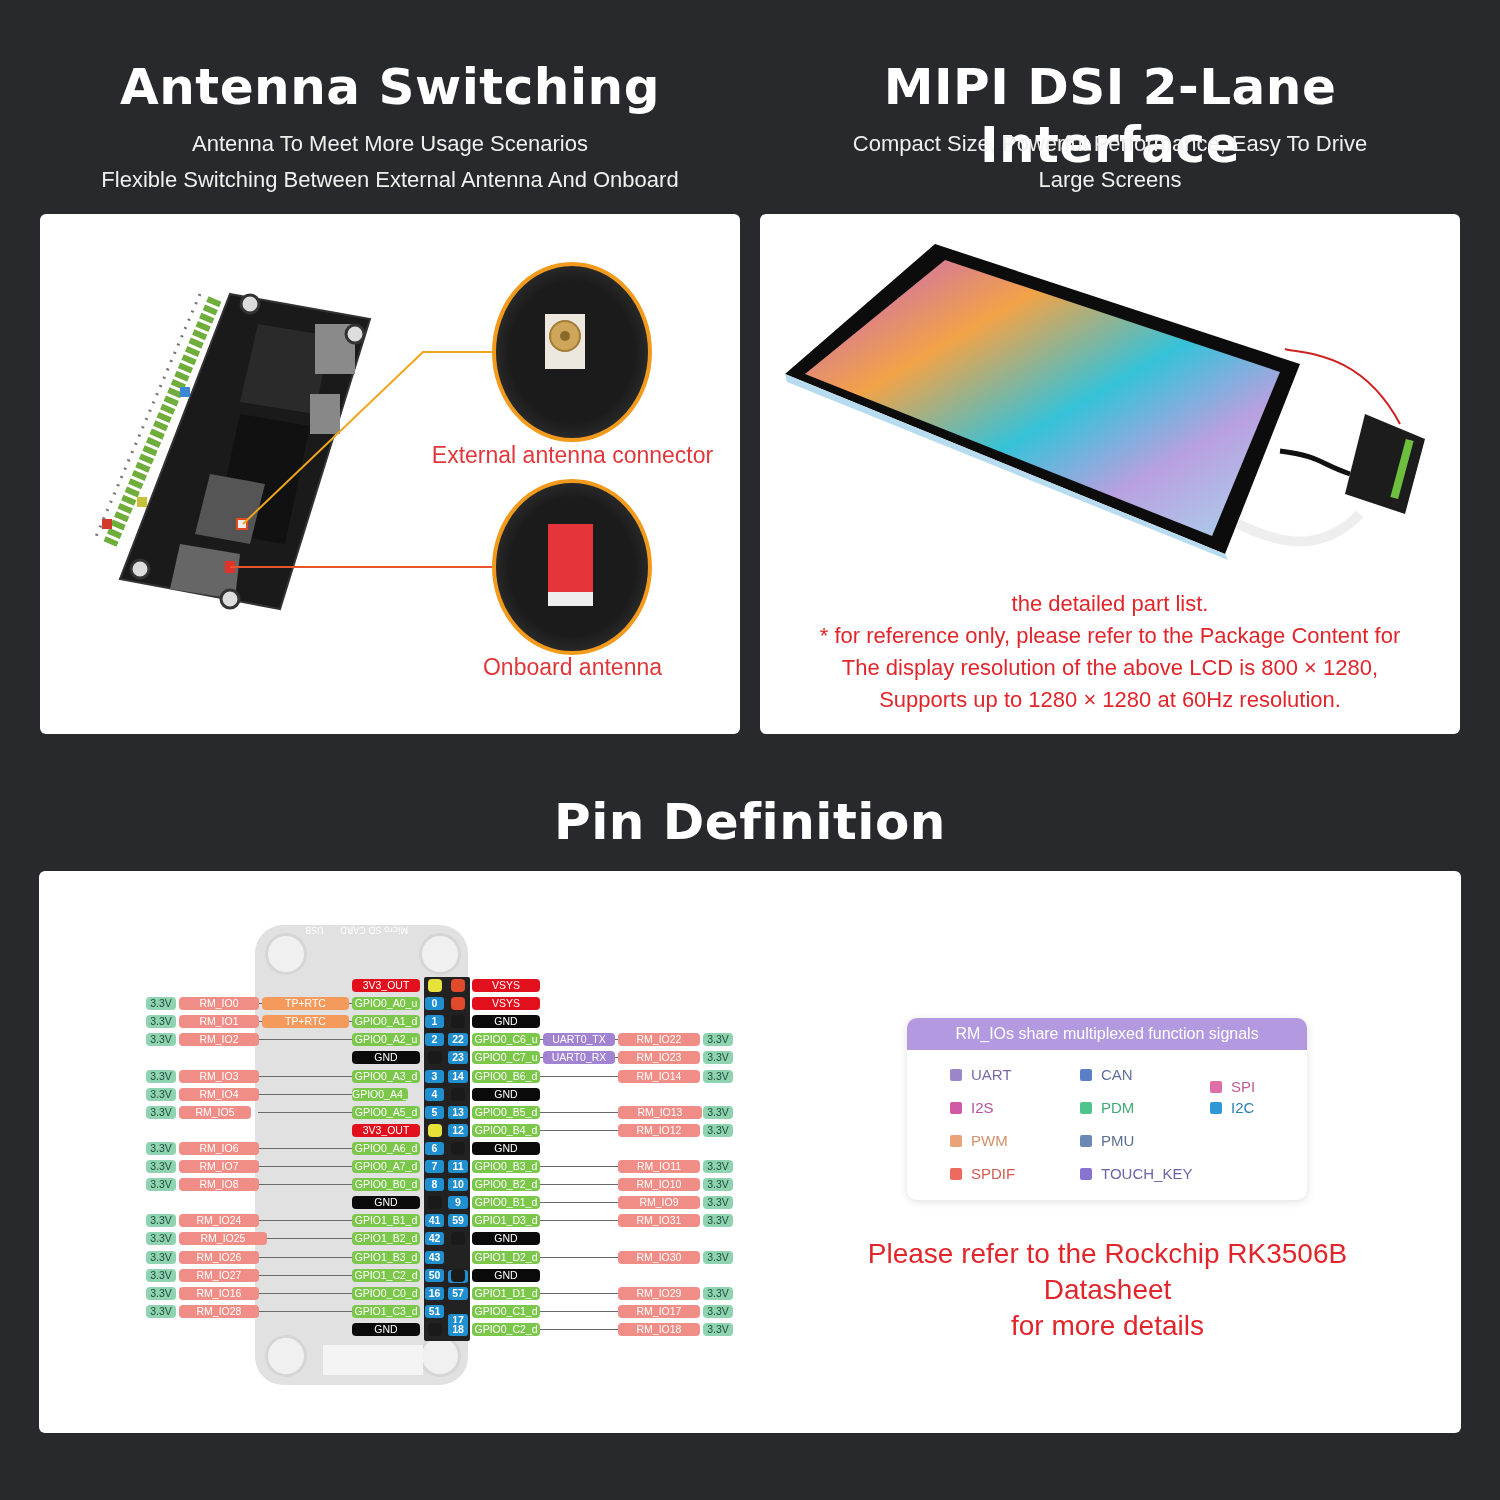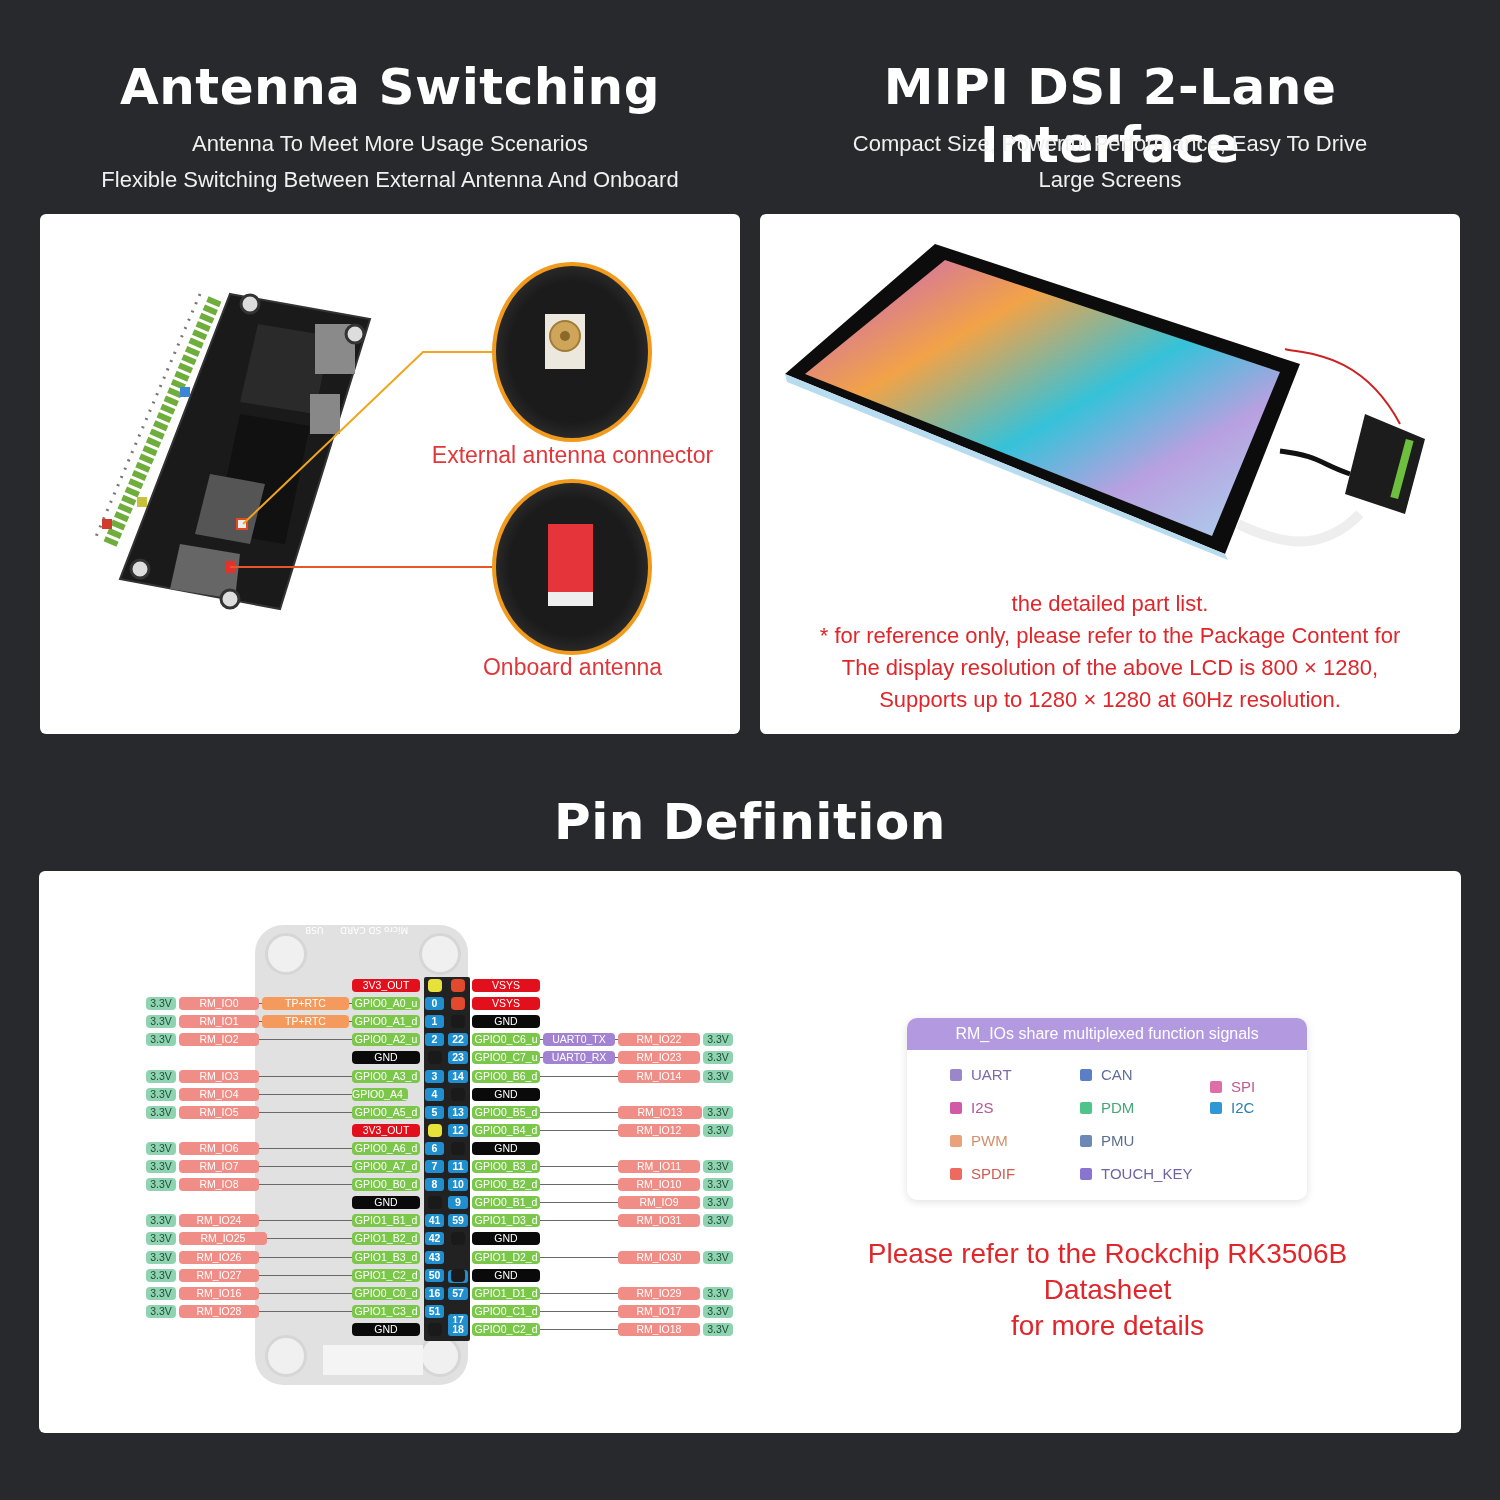--- a/index.html
+++ b/index.html
@@ -192,21 +192,21 @@
     <div class="line" style="left: 258px; width: 94px; top: 1094px;"></div>
     <div class="chip c-volt" style="left: 146px; top: 1088px; width: 30px;">3.3V</div>
     <div class="chip c-rmio" style="left: 179px; top: 1088px; width: 80px;">RM_IO4</div>
     <div class="chip c-gpio" style="left: 352px; top: 1088px; width: 56px;">GPIO0_A4_d</div>
     <div class="chip c-pin" style="left: 425px; top: 1088px; width: 19px;">4</div>
     <div class="chip" style="left: 451px; top: 1088px; width: 14px; background: rgb(26, 26, 26);"></div>
     <div class="chip c-gnd" style="left: 472px; top: 1088px; width: 68px;">GND</div>
     <div class="line" style="left: 258px; width: 94px; top: 1112px;"></div>
     <div class="line" style="left: 540px; width: 78px; top: 1112px;"></div>
     <div class="chip c-volt" style="left: 146px; top: 1106px; width: 30px;">3.3V</div>
-    <div class="chip c-rmio" style="left: 179px; top: 1106px; width: 80px;">RM_IO5</div>
+    <div class="chip c-rmio" style="left: 179px; top: 1106px; width: 72px;">RM_IO5</div>
     <div class="chip c-gpio" style="left: 352px; top: 1106px; width: 68px;">GPIO0_A5_d</div>
     <div class="chip c-pin" style="left: 425px; top: 1106px; width: 19px;">5</div>
     <div class="chip c-pin" style="left: 448px; top: 1106px; width: 20px;">13</div>
     <div class="chip c-gpio" style="left: 472px; top: 1106px; width: 68px;">GPIO0_B5_d</div>
     <div class="chip c-rmio" style="left: 618px; top: 1106px; width: 84px;">RM_IO13</div>
     <div class="chip c-volt" style="left: 703px; top: 1106px; width: 30px;">3.3V</div>
     <div class="line" style="left: 540px; width: 78px; top: 1130px;"></div>
     <div class="chip c-3v3" style="left: 352px; top: 1124px; width: 68px;">3V3_OUT</div>
     <div class="chip" style="left: 428px; top: 1124px; width: 14px; background: rgb(230, 226, 58);"></div>
     <div class="chip c-pin" style="left: 448px; top: 1124px; width: 20px;">12</div>

